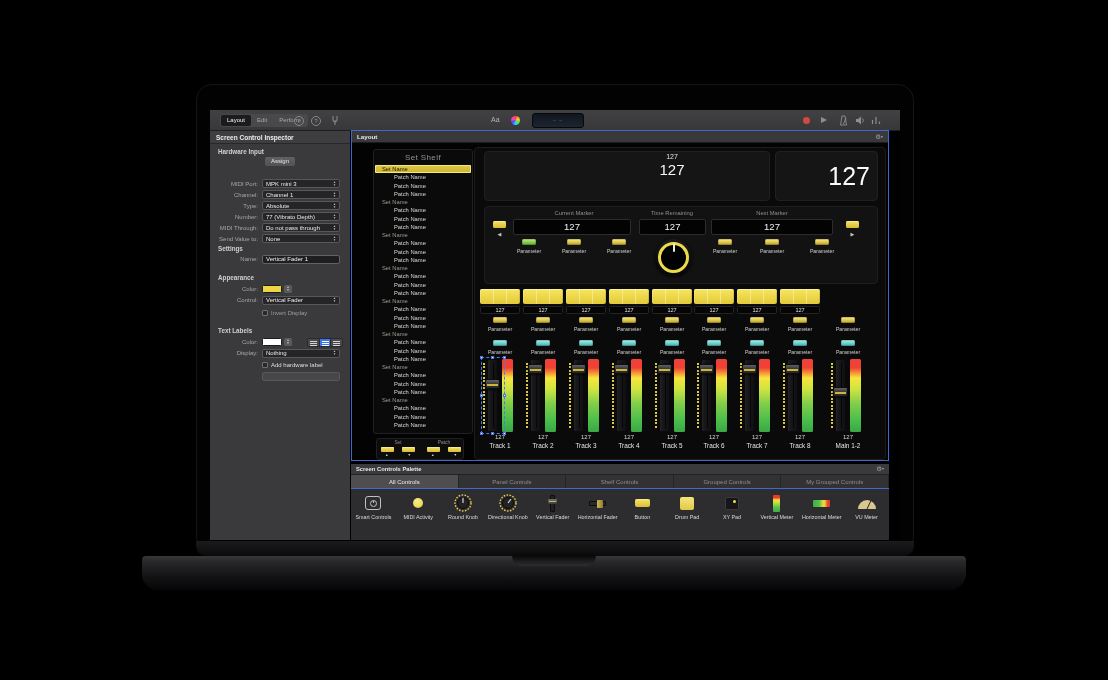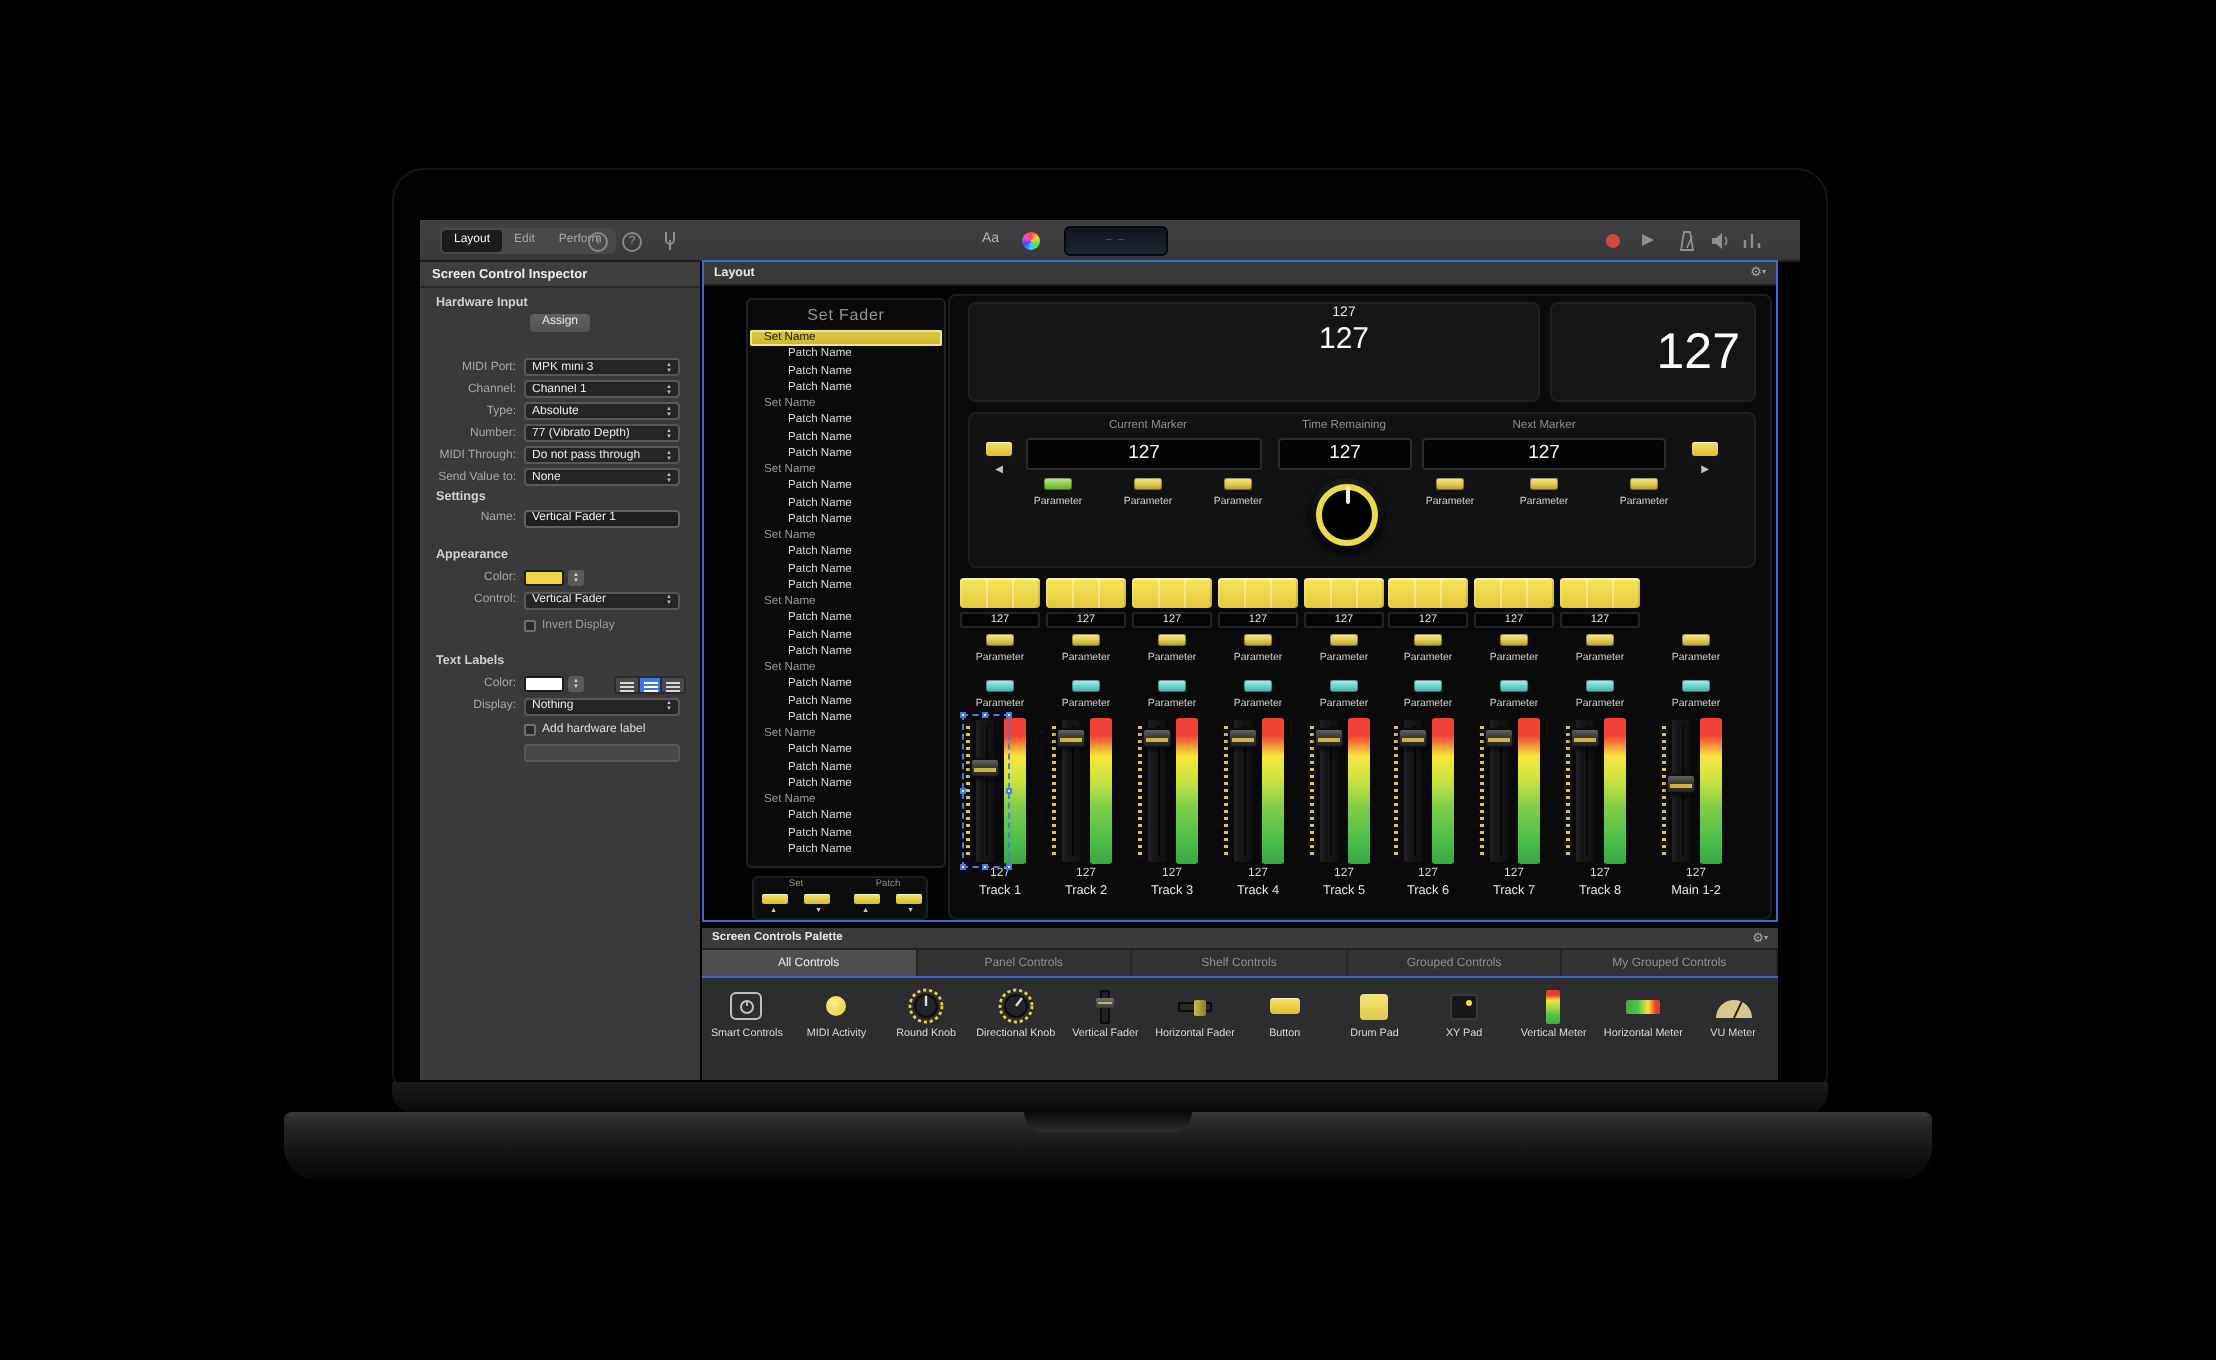--- a/index.html
+++ b/index.html
@@ -302,21 +302,21 @@
     </div>
 
     <div class="workspace" id="ws">
       <div class="ws-header">
         <span class="ws-title">Layout</span>
         <span class="gear">⚙<i>▾</i></span>
       </div>
       <div class="main-panel"></div>
 
       <div class="setlist">
-        <div class="sl-title">Set Fader</div>
+        <div class="sl-title">Set Shelf</div>
         <div id="sl-rows">
             <div class="slrow slset sel">Set Name</div>
             <div class="slrow slpatch">Patch Name</div>
             <div class="slrow slpatch">Patch Name</div>
             <div class="slrow slpatch">Patch Name</div>
             <div class="slrow slset">Set Name</div>
             <div class="slrow slpatch">Patch Name</div>
             <div class="slrow slpatch">Patch Name</div>
             <div class="slrow slpatch">Patch Name</div>
             <div class="slrow slset">Set Name</div>

